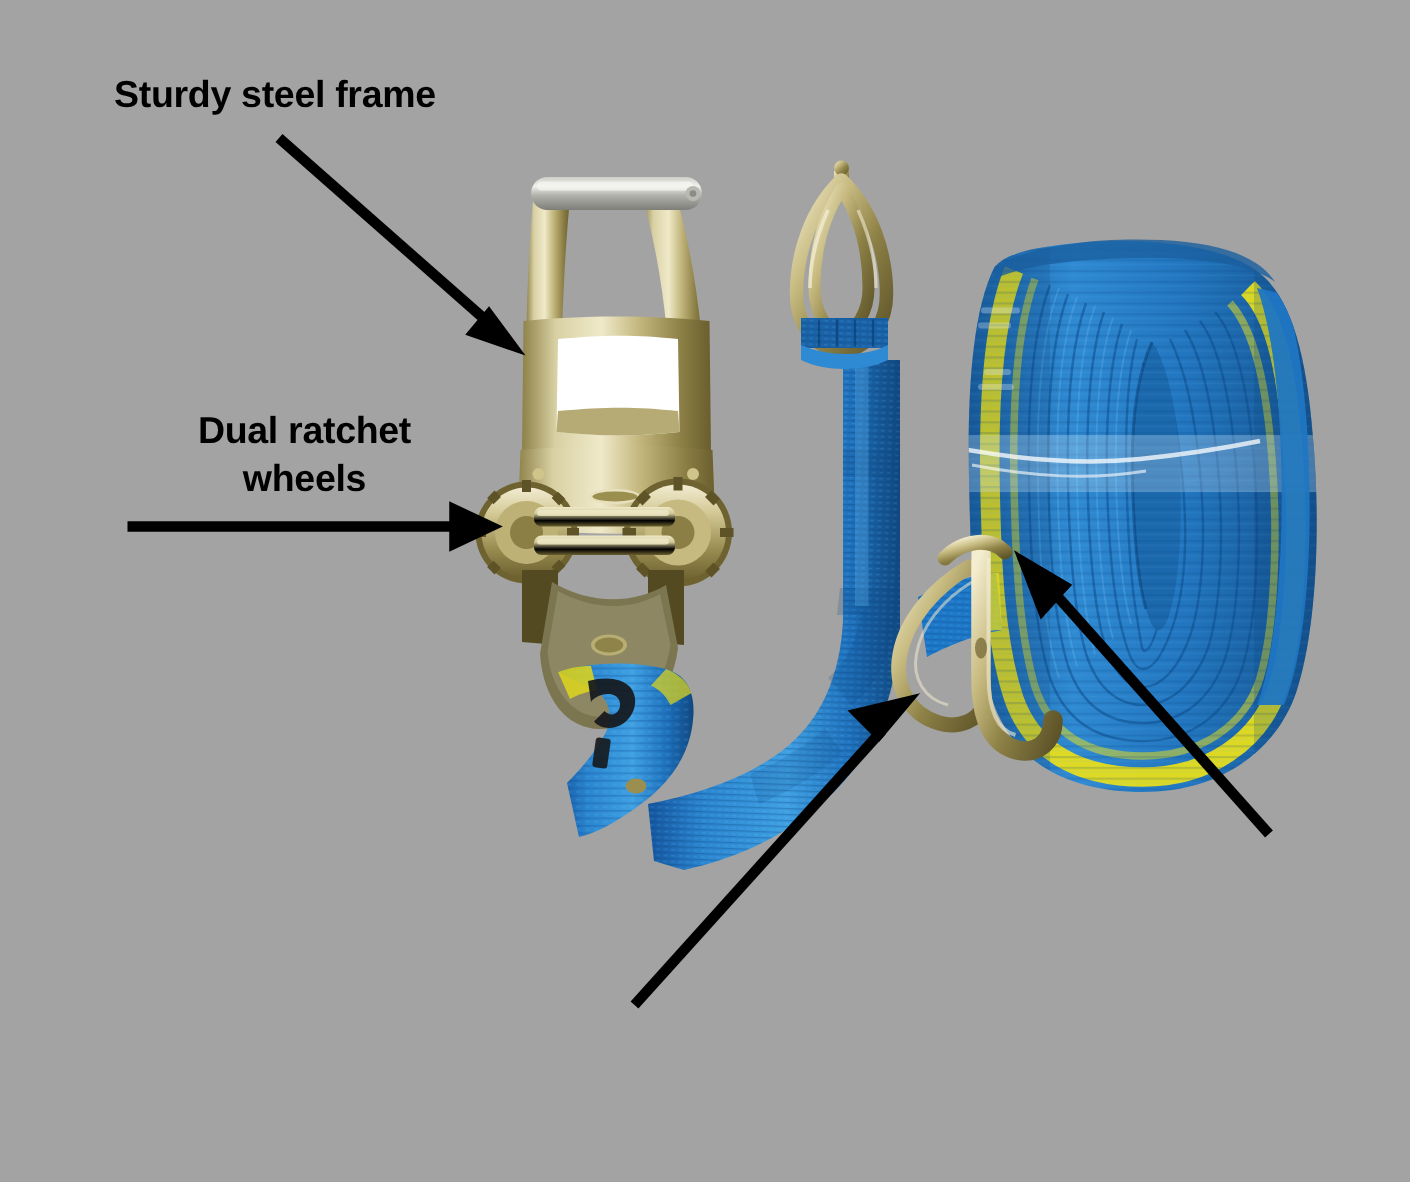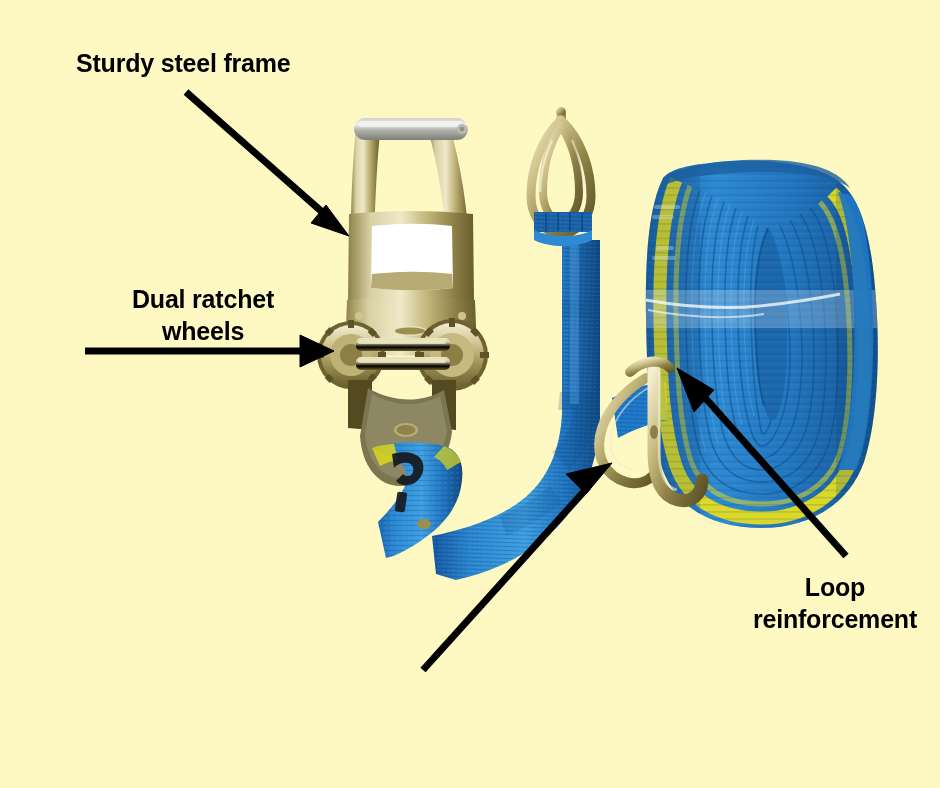--- a/index.html
+++ b/index.html
@@ -7,37 +7,37 @@
     padding: 0;
     background: #ffffff;
   }
   body {
     font-family: "Liberation Sans", sans-serif;
   }
   #stage {
     position: relative;
     width: 940px;
     height: 788px;
-    background: #fef9c3;
+    background: #a3a3a3;
     overflow: hidden;
   }
 
   
   .label {
     position: absolute;
     font-family: "Liberation Sans", sans-serif;
     font-weight: bold;
     font-size: 25px;
     line-height: 1.26;
     color: #000000;
     white-space: pre-line;
     letter-spacing: -0.2px;
   }
   .label.l-left   { text-align: left; }
-  .label.l-center { text-align: center; margin-top: 12px; }
+  .label.l-center { text-align: center; }
 
   #label-sturdy-steel-frame { left: 76px;  top: 48px;  text-align: left; }
   #label-dual-ratchet-wheels{ left: 73px;  top: 272px; width: 260px; text-align: center; }
   #label-large-radius-hook  { left: 185px; top: 598px; width: 262px; text-align: center; }
   #label-loop-reinforcement { left: 735px; top: 560px; width: 200px; text-align: center; }
 
   
   #arrows {
     position: absolute;
     left: 0; top: 0;
@@ -382,16 +382,14 @@
       </g>
     </g>
   </svg>
 
   <div class="label l-left" id="label-sturdy-steel-frame">Sturdy steel frame</div>
 
   <div class="label l-center" id="label-dual-ratchet-wheels">Dual ratchet
 wheels</div>
 
 
-  <div class="label l-center" id="label-loop-reinforcement">Loop
-reinforcement</div>
 
 </div>
 
 </body></html>

